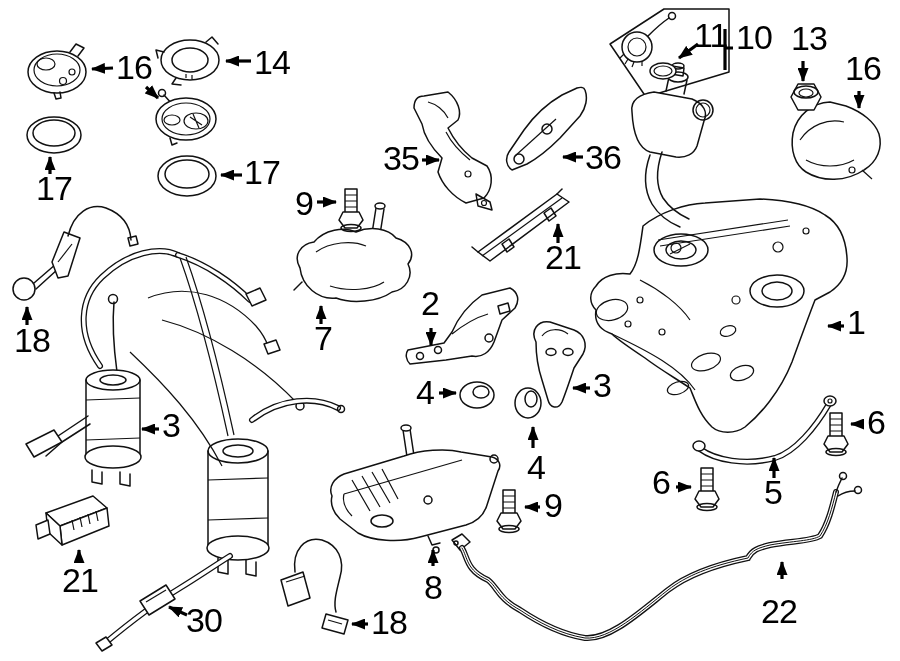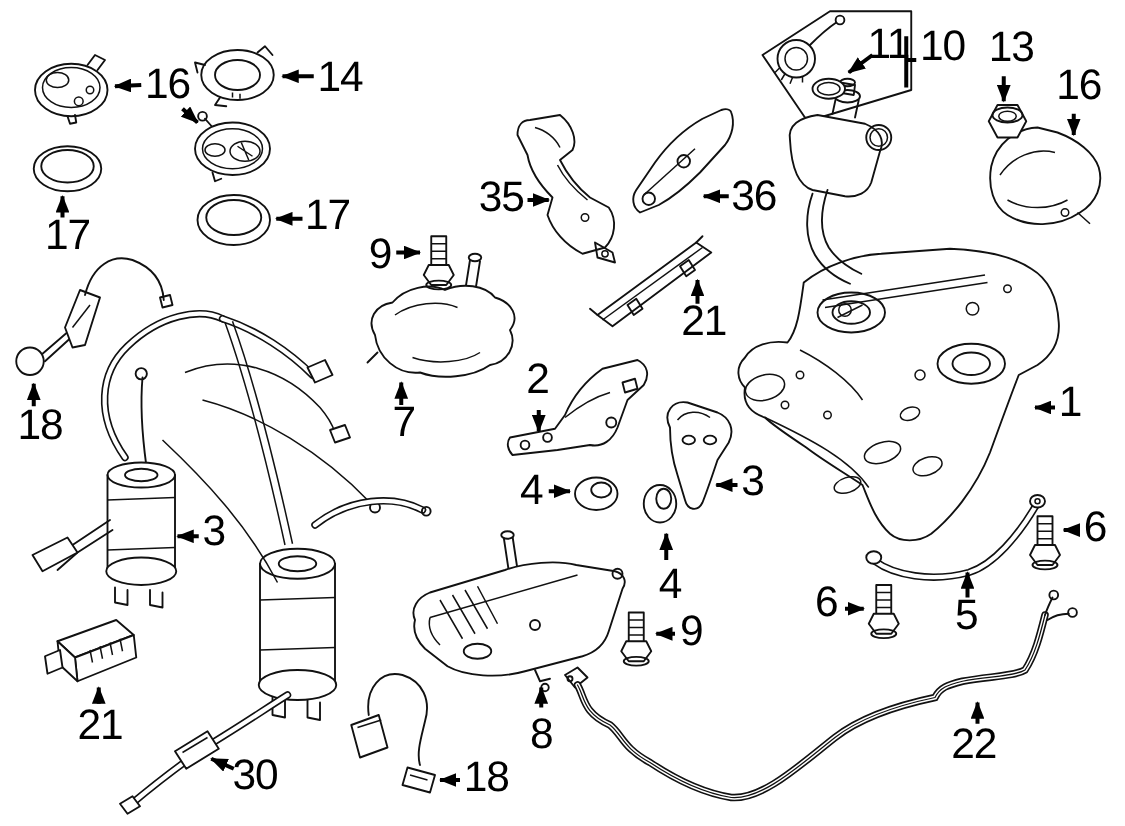--- a/index.html
+++ b/index.html
@@ -406,17 +406,17 @@
   <div class="callout" style="left:593px;top:368px">3</div>
   <div class="callout" style="left:527px;top:450px">4</div>
   <div class="callout" style="left:847px;top:305px">1</div>
   <div class="callout" style="left:14px;top:323px">18</div>
   <div class="callout" style="left:162px;top:408px">3</div>
   <div class="callout" style="left:764px;top:475px">5</div>
   <div class="callout" style="left:652px;top:465px">6</div>
   <div class="callout" style="left:867px;top:405px">6</div>
   <div class="callout" style="left:544px;top:488px">9</div>
   <div class="callout" style="left:424px;top:570px">8</div>
-  <div class="callout" style="left:761px;top:578px">22</div>
+  <div class="callout" style="left:761px;top:594px">22</div>
   <div class="callout" style="left:371px;top:605px">18</div>
   <div class="callout" style="left:186px;top:603px">30</div>
   <div class="callout" style="left:62px;top:563px">21</div>
 </div>
 
 </body></html>

